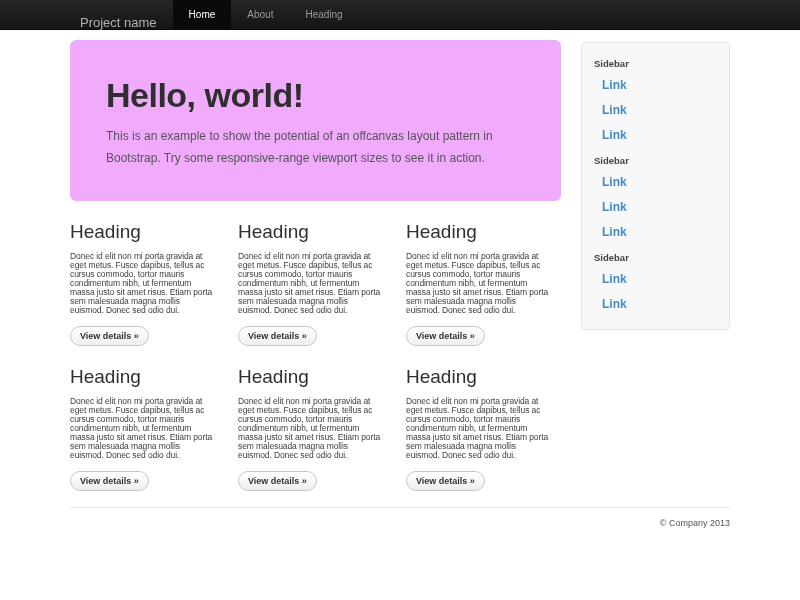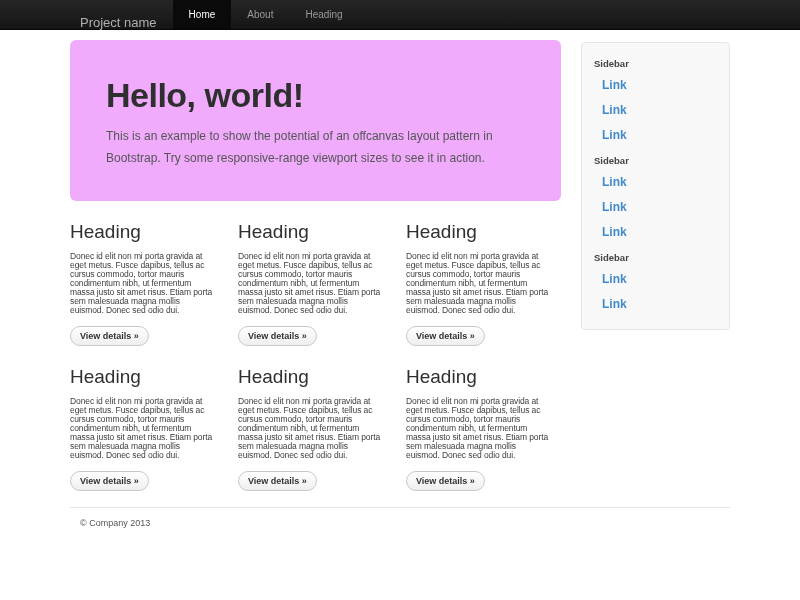--- a/index.html
+++ b/index.html
@@ -127,20 +127,21 @@
   
   .footer {
     border-top: 1px solid #e5e5e5;
     margin-top: 16px;
     padding: 10px 0 30px 10px;
   }
   .footer p {
     margin: 0;
     font-size: 9px;
     color: #555555;
+    text-align: right;
   }
 </style>
 </head>
 <body>
 
 <nav class="navbar">
   <div class="navbar-inner">
     <a class="brand">Project name</a>
     <ul class="nav">
       <li class="active">

